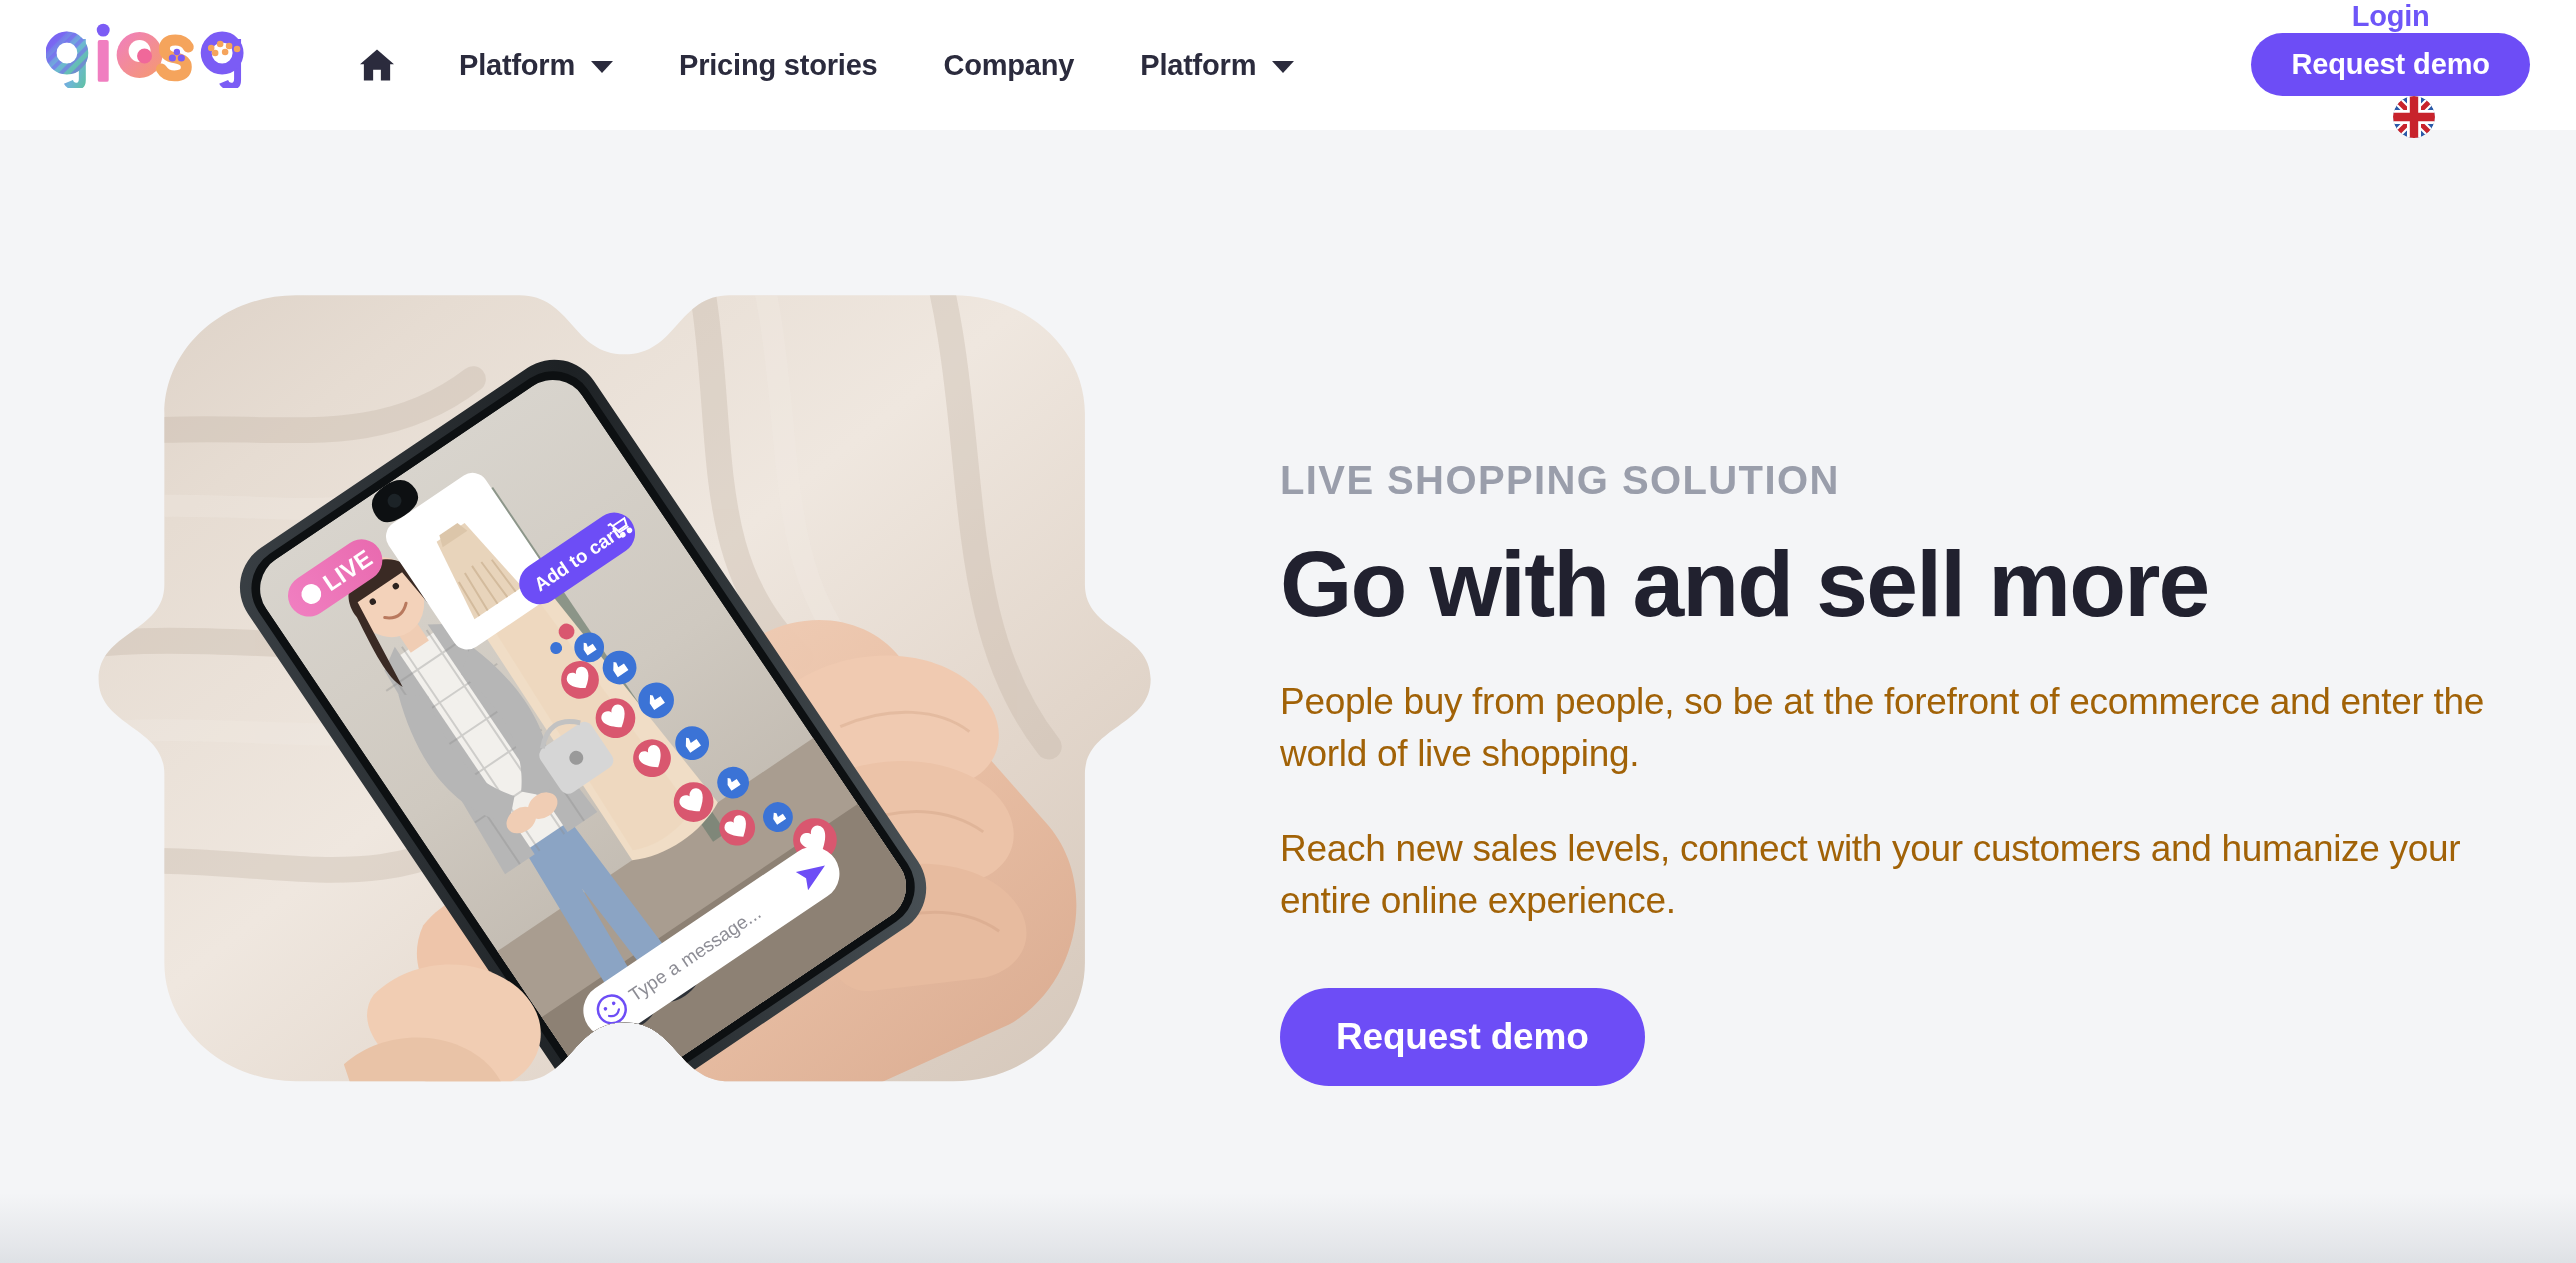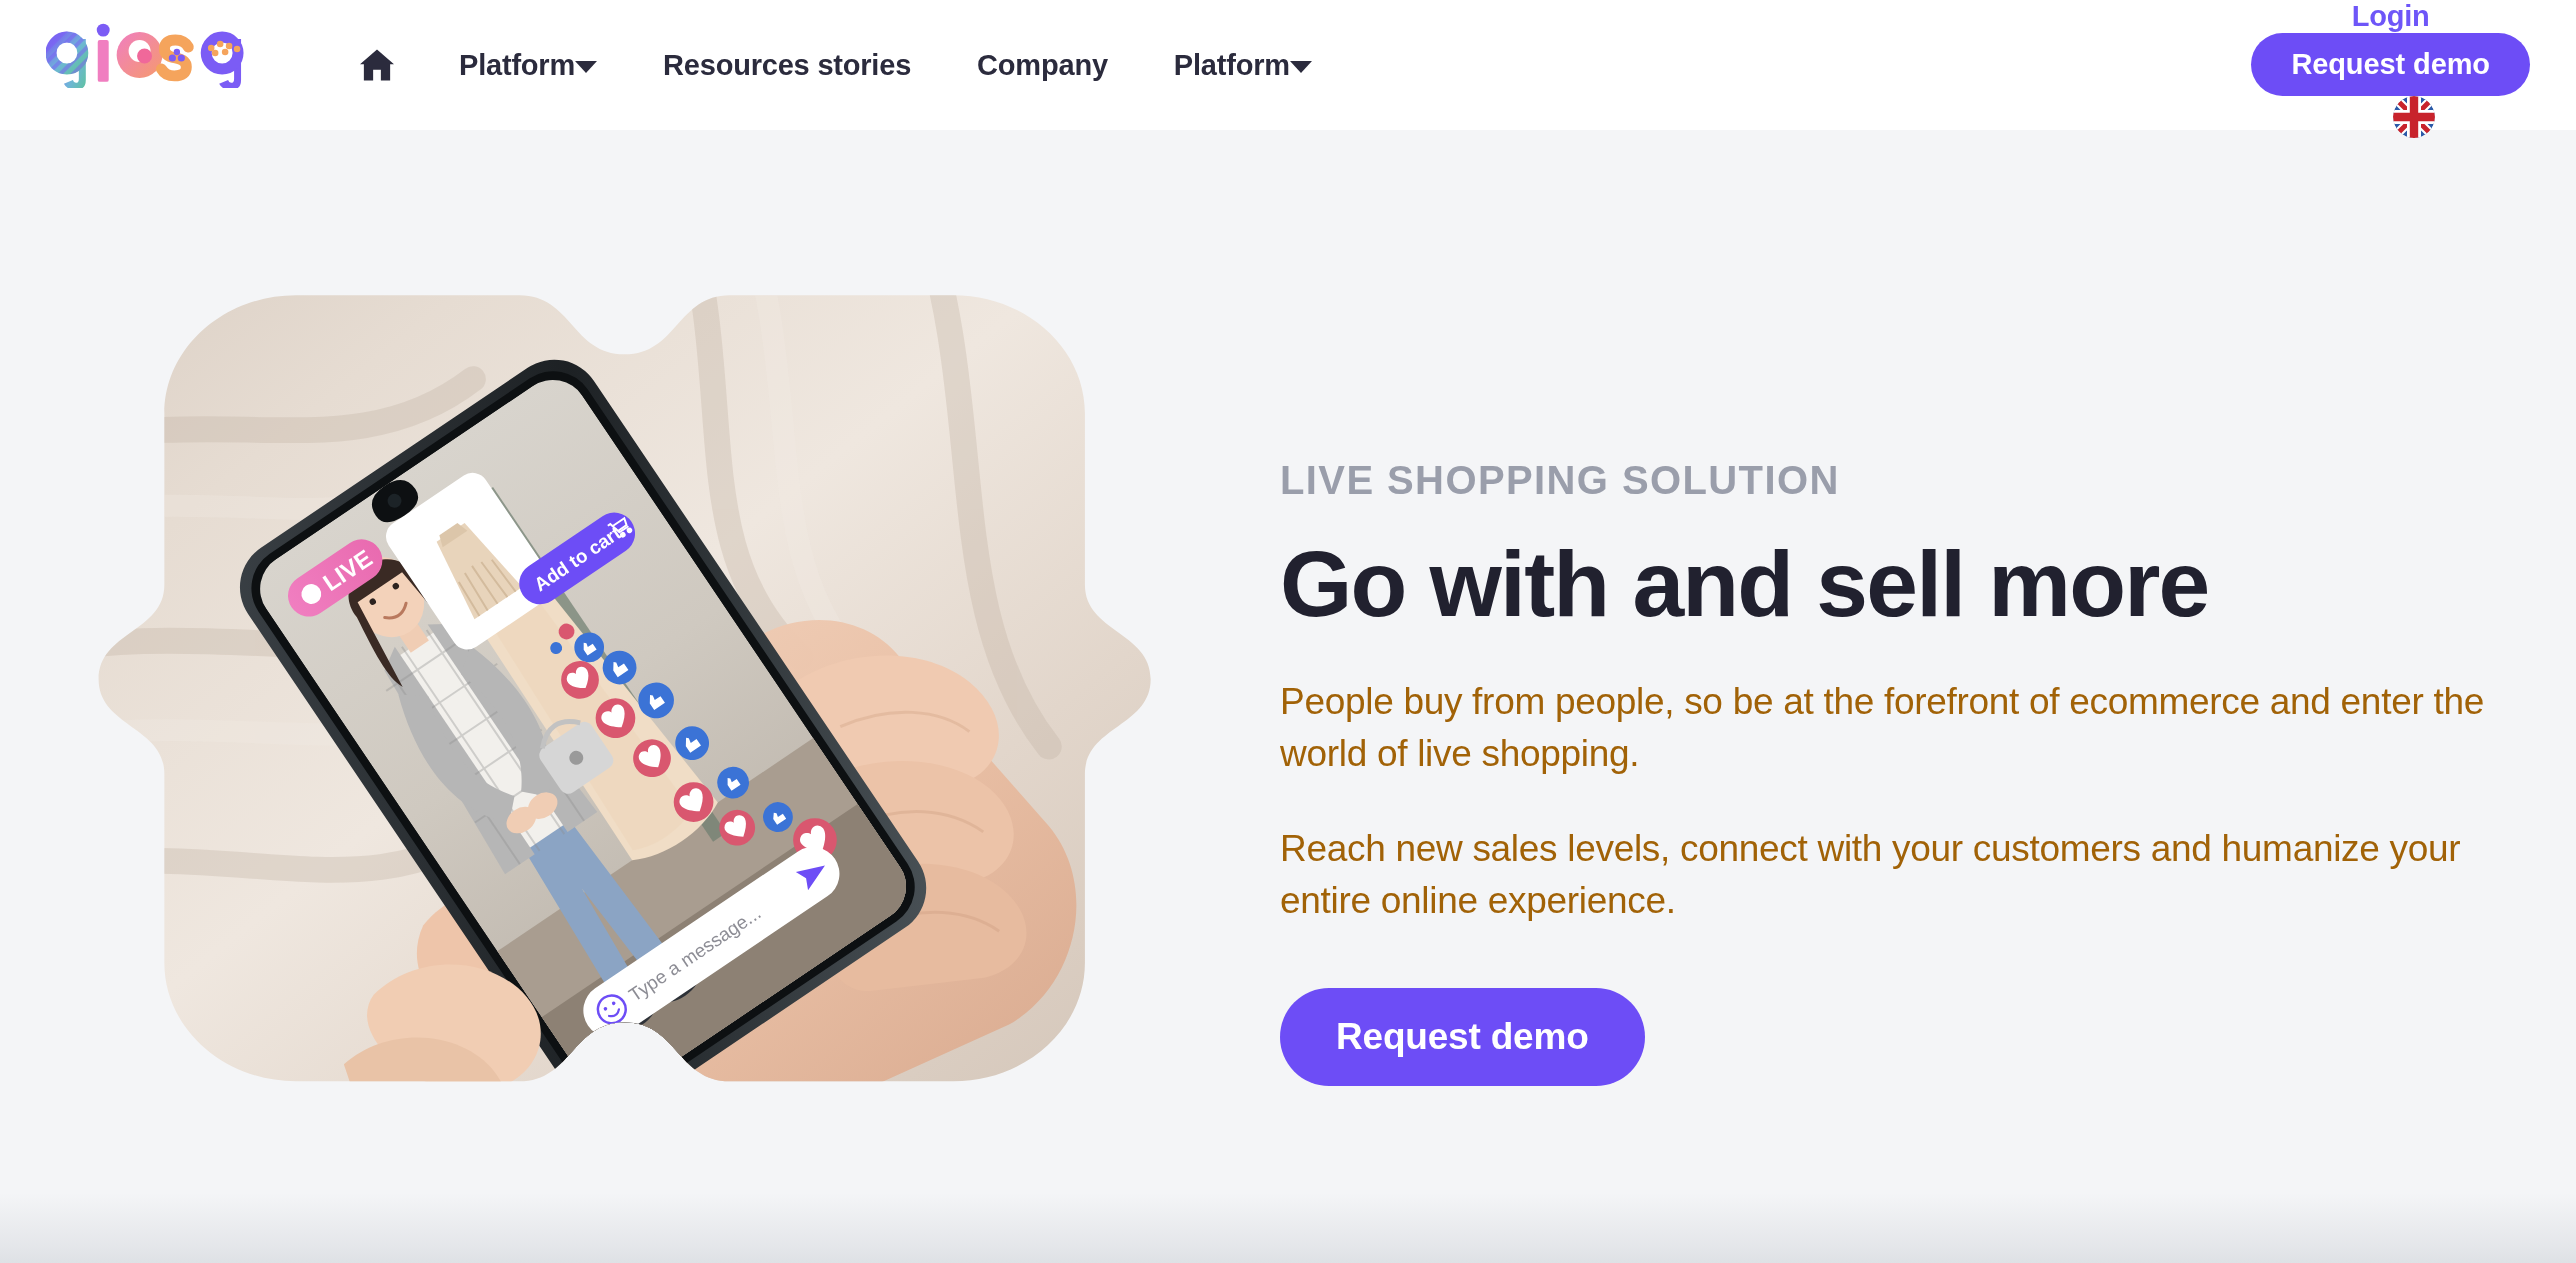--- a/index.html
+++ b/index.html
@@ -54,21 +54,21 @@
     top: 0;
     height: 130px;
     display: flex;
     align-items: center;
     gap: 0px;
   }
 
   .nav-item {
     display: flex;
     align-items: center;
-    gap: 0;
+    gap: 16px;
     padding: 0 33px;
     height: 130px;
     cursor: pointer;
     color: #2b2b3d;
     font-size: 29px;
     font-weight: 700;
     letter-spacing: -0.2px;
     white-space: nowrap;
   }
   .nav-item:first-child { padding-left: 0; padding-right: 30px; }
@@ -290,21 +290,21 @@
           </svg>
         </span>
       </div>
 
       <div class="nav-item">
         <span>Platform</span>
         <span class="caret"></span>
       </div>
 
       <div class="nav-item">
-        <span>Resources stories</span>
+        <span>Pricing stories</span>
       </div>
 
       <div class="nav-item">
         <span>Company</span>
       </div>
 
       <div class="nav-item">
         <span>Platform</span>
         <span class="caret"></span>
       </div>

